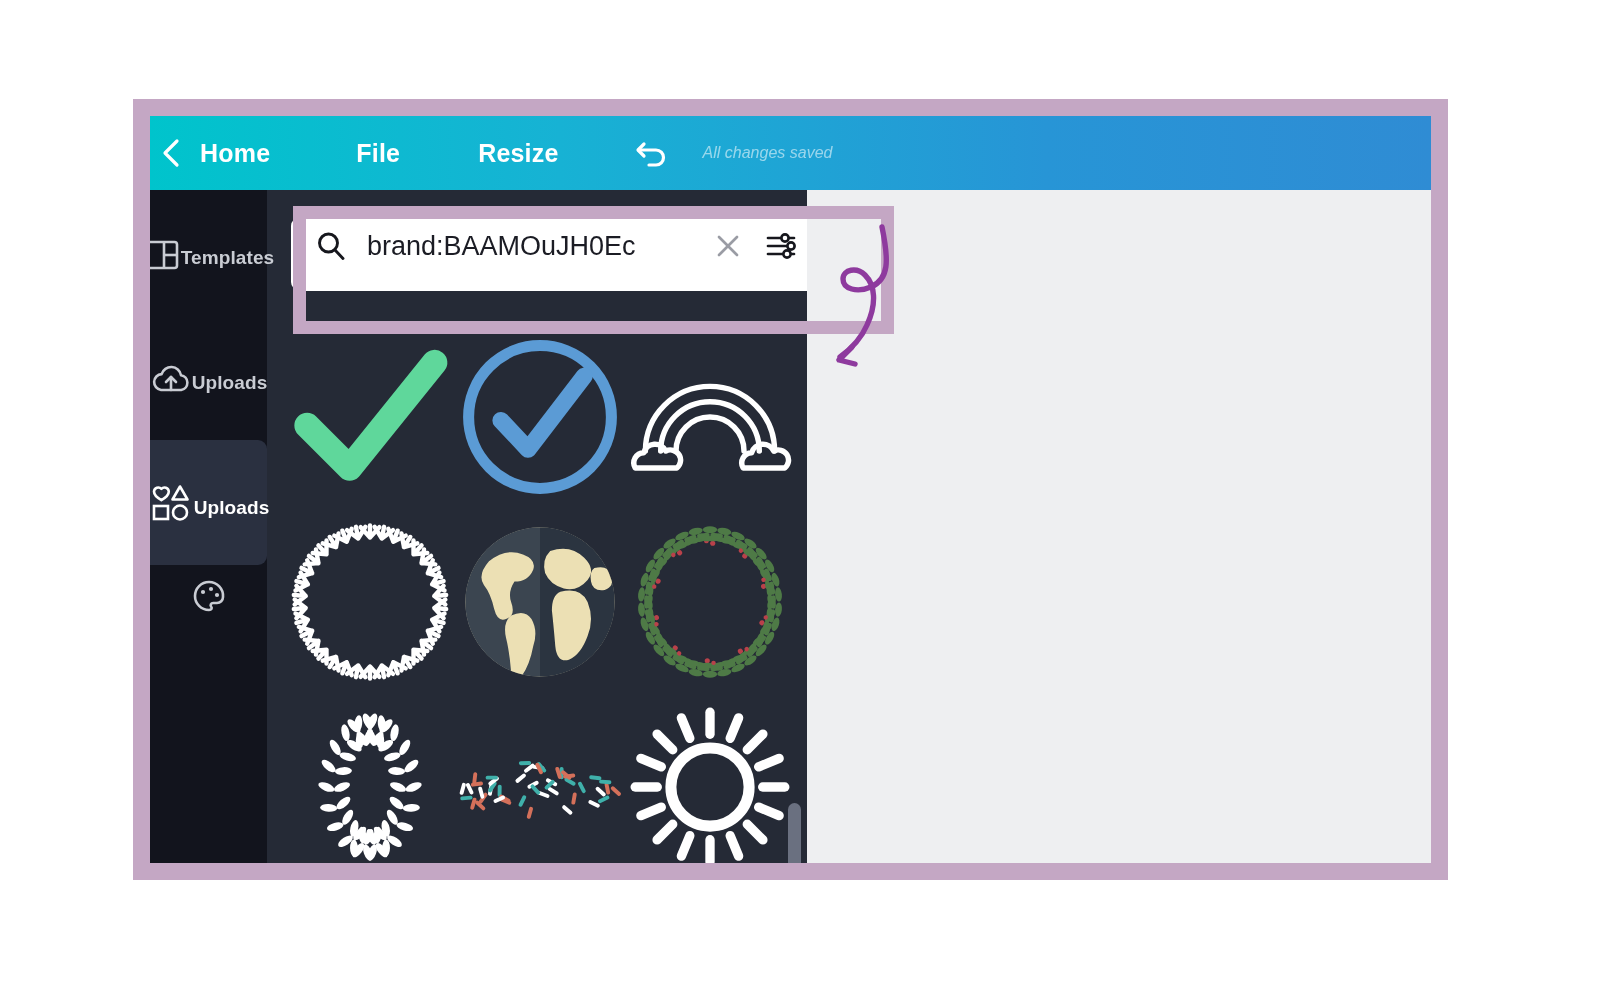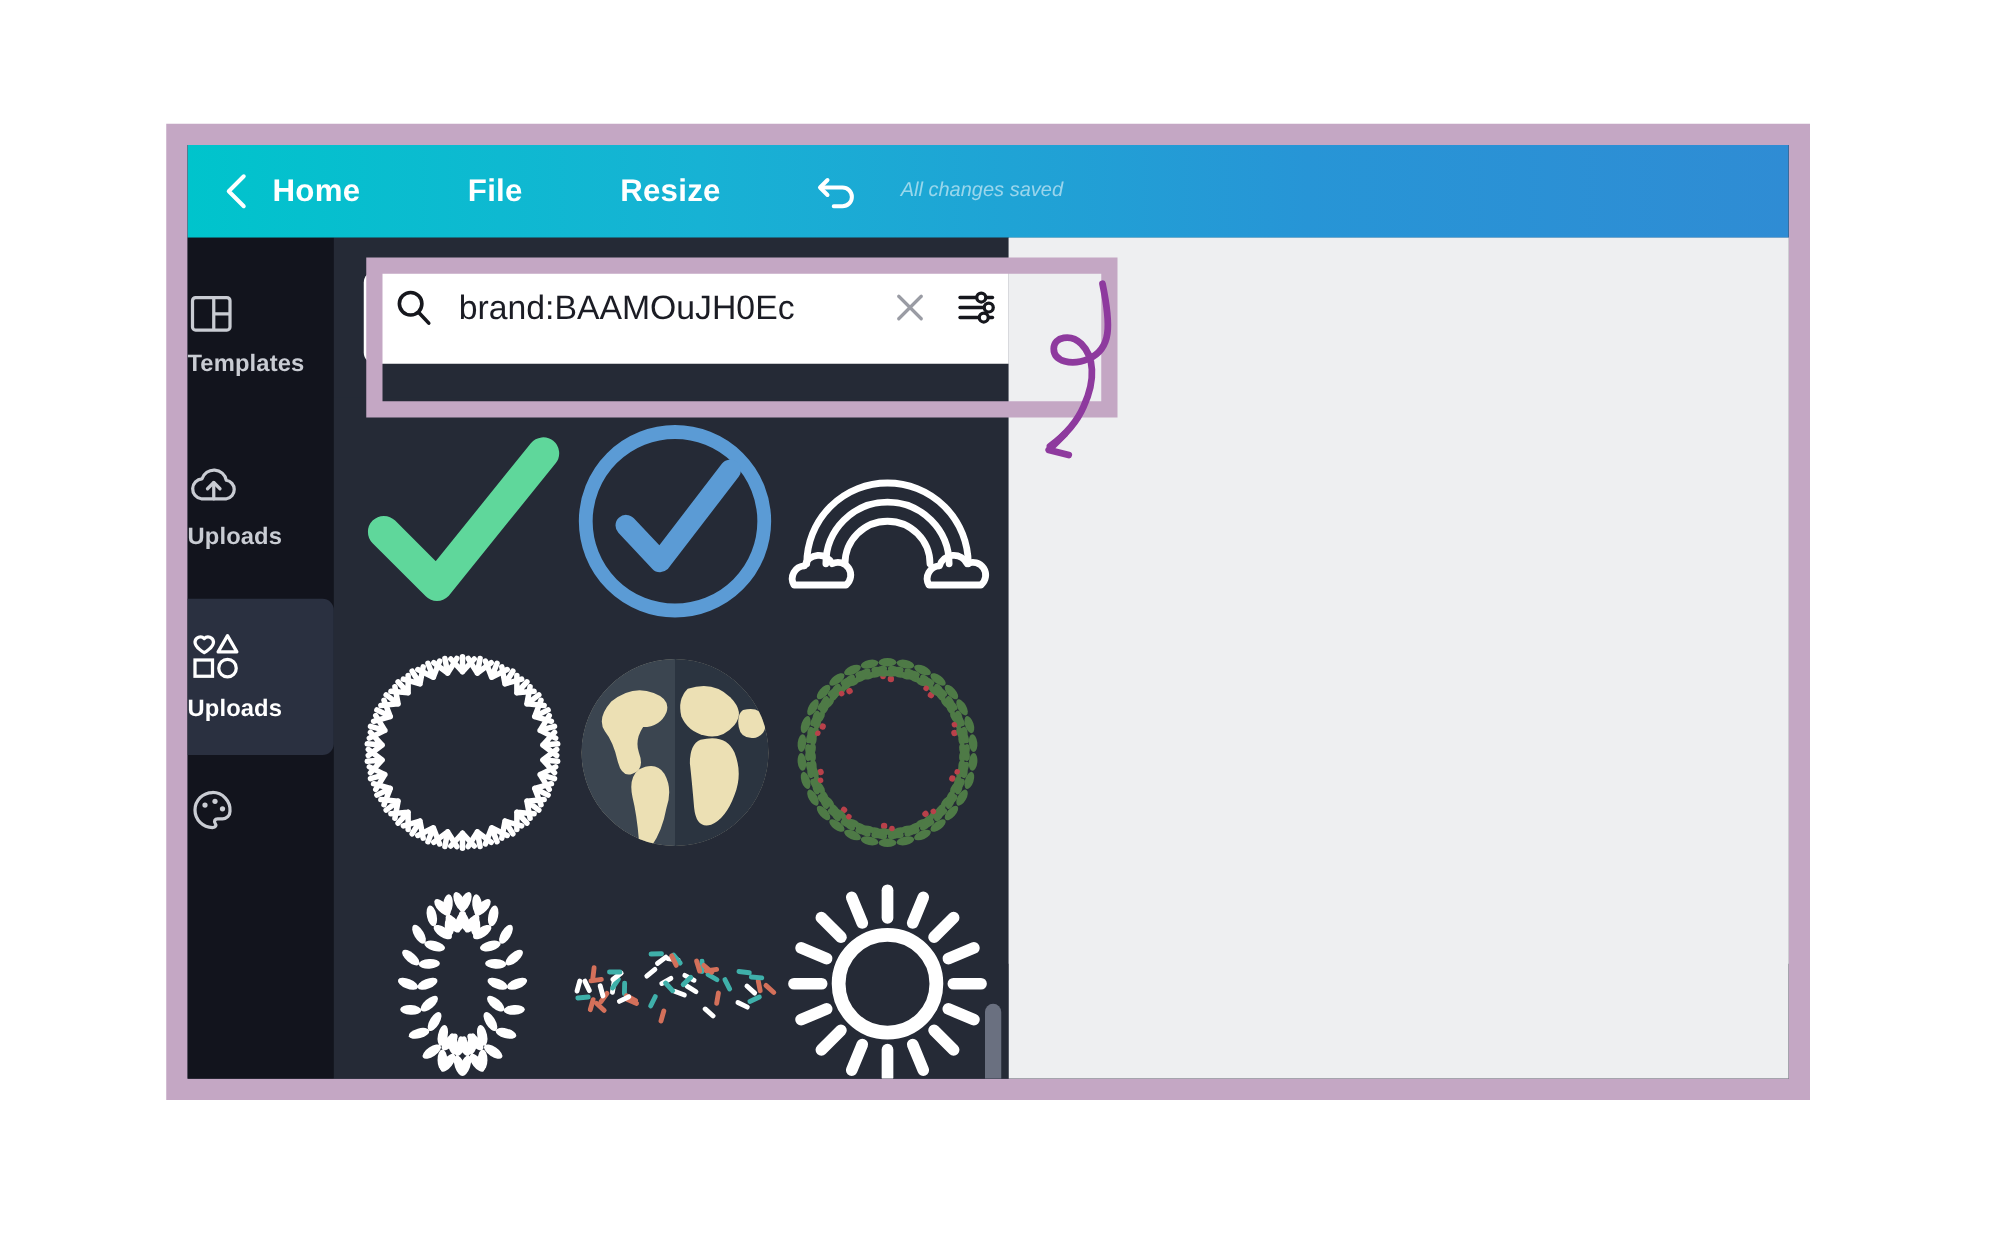--- a/index.html
+++ b/index.html
@@ -26,21 +26,21 @@
   }
 
   
   #top-bar {
     position: absolute;
     left: 0; top: 0;
     width: 100%; height: 74px;
     background: linear-gradient(90deg, #00c4cc 0%, #17b2d4 32%, #2795d6 70%, #2f8cd4 100%);
     display: flex;
     align-items: center;
-    padding-left: 26px;
+    padding-left: 8px;
     z-index: 6;
   }
   .tb-back {
     width: 26px; height: 30px;
     display: flex; align-items: center; justify-content: center;
     cursor: pointer;
   }
   .tb-item {
     color: #ffffff;
     font-size: 25px;
@@ -71,26 +71,25 @@
     position: absolute;
     left: 0; top: 74px;
     width: 117px; bottom: 0;
     background: #12141d;
     z-index: 5;
   }
   .rail-item {
     position: relative;
     height: 125px;
     display: flex;
-    flex-direction: column;
-    align-items: flex-start;
+    flex-direction: row;
+    align-items: center;
     justify-content: center;
     cursor: pointer;
     color: #c9ccd3;
-    margin-top: 13px;
   }
   .rail-item.active {
     background: #2a3040;
     color: #ffffff;
     border-top-right-radius: 9px;
     border-bottom-right-radius: 9px;
   }
   .rail-icon { height: 42px; display: flex; align-items: flex-end; }
   .rail-label {
     margin-top: 11px;

